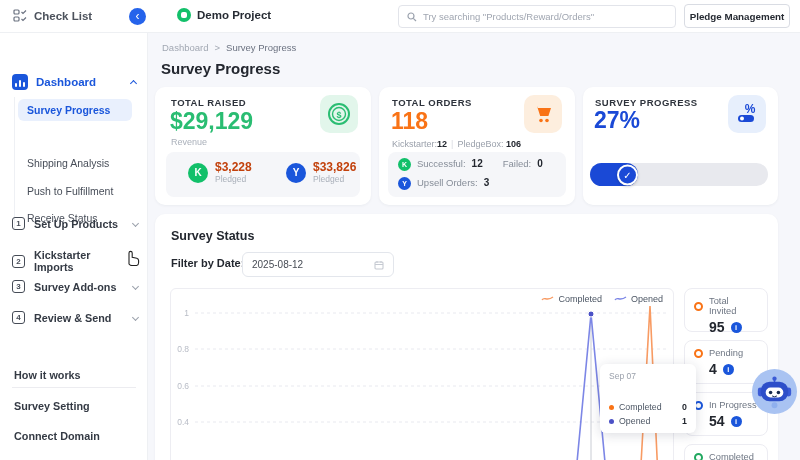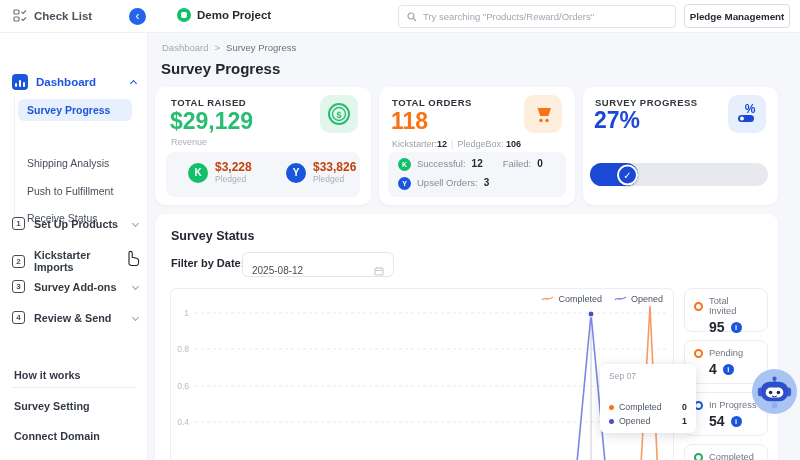--- a/index.html
+++ b/index.html
@@ -59,21 +59,21 @@
   .o-row b{color:#23272f;font-size:10px}
   .o-row .gap{width:8px}
   .pbar{position:absolute;left:590px;top:163px;width:178px;height:23px;background:#e8e9ee;border-radius:12px}
   .pfill{position:absolute;left:0;top:0;bottom:0;background:#1a49d6;border-radius:12px}
   .pknob{position:absolute;right:0;top:50%;transform:translateY(-50%);width:21px;height:21px;border-radius:50%;background:#1a49d6;border:2.5px solid #fff;color:#fff;font-size:10px;font-weight:800;display:flex;align-items:center;justify-content:center;box-shadow:0 1px 3px rgba(0,0,0,.2)}
 
   
   .survey{position:absolute;left:155px;top:214px;width:623px;height:260px;background:#fff;border-radius:10px;box-shadow:0 1px 3px rgba(25,35,65,.05)}
   .s-title{position:absolute;left:16px;top:15px;font-size:12.5px;font-weight:800;color:#23272f}
   .f-label{position:absolute;left:16px;top:43px;font-size:11px;font-weight:700;color:#23272f}
-  .f-input{position:absolute;left:87px;top:38px;width:152px;height:25px;border:1px solid #e3e6ec;border-radius:6px;background:#fff;display:flex;align-items:flex-end;padding:0 9px;gap:6px;cursor:pointer}
+  .f-input{position:absolute;left:87px;top:38px;width:152px;height:25px;border:1px solid #e3e6ec;border-radius:6px;background:#fff;display:flex;align-items:center;padding:0 9px;gap:6px;cursor:pointer}
   .f-input .dv{flex:1;font-size:10px;color:#474c55}
   .chartbox{position:absolute;left:15px;top:74px;width:504px;height:200px;border:1px solid #ededf2;border-radius:6px;background:#fff}
   .legend{position:absolute;right:10px;top:5px;display:flex;gap:12px;align-items:center;font-size:9px;color:#4b5563}
   .legend .li{display:flex;align-items:center;gap:4px;cursor:pointer}
   .tooltip{position:absolute;left:445px;top:150px;width:96px;background:#fff;border-radius:6px;box-shadow:0 2px 12px rgba(30,40,70,.16);padding:7px 9px;z-index:6}
   .tt-date{font-size:8.5px;color:#9aa0ab;margin-bottom:21px}
   .tt-row{display:flex;align-items:center;gap:5px;font-size:8.8px;color:#4b5563;margin-top:4px}
   .tt-row .dot{width:5px;height:5px;border-radius:50%;flex:none}
   .tt-row .lb{flex:1}
   .tt-row .vl{font-weight:700;color:#1f242c}

